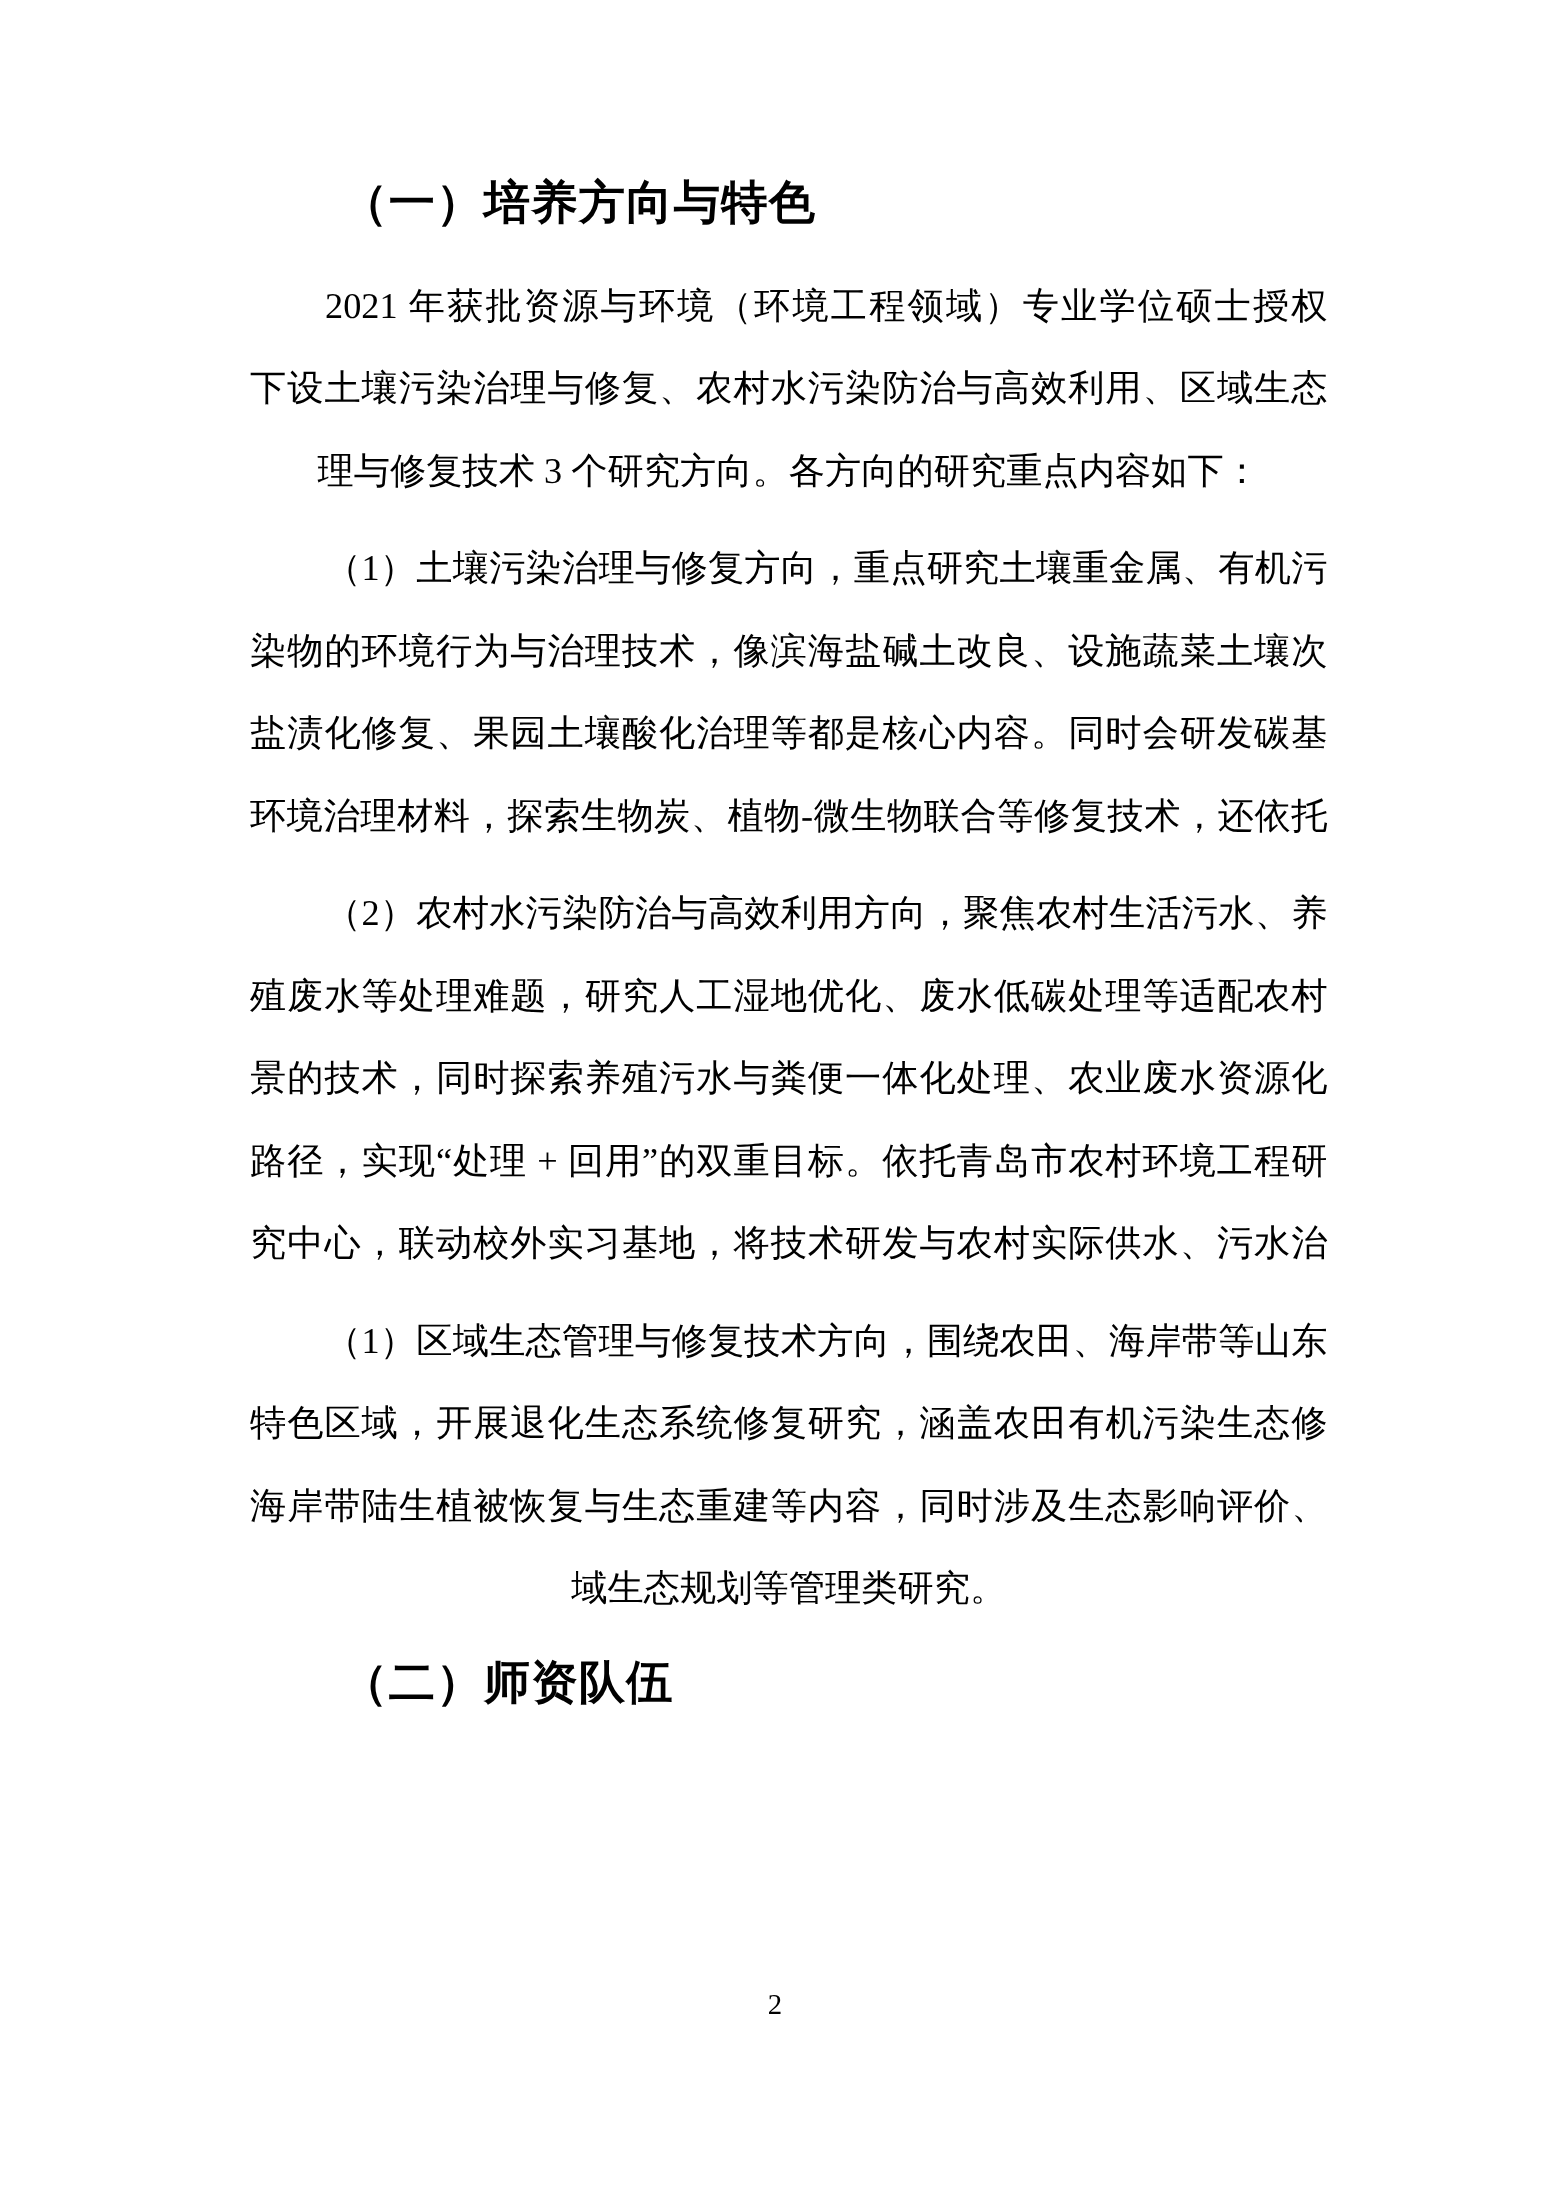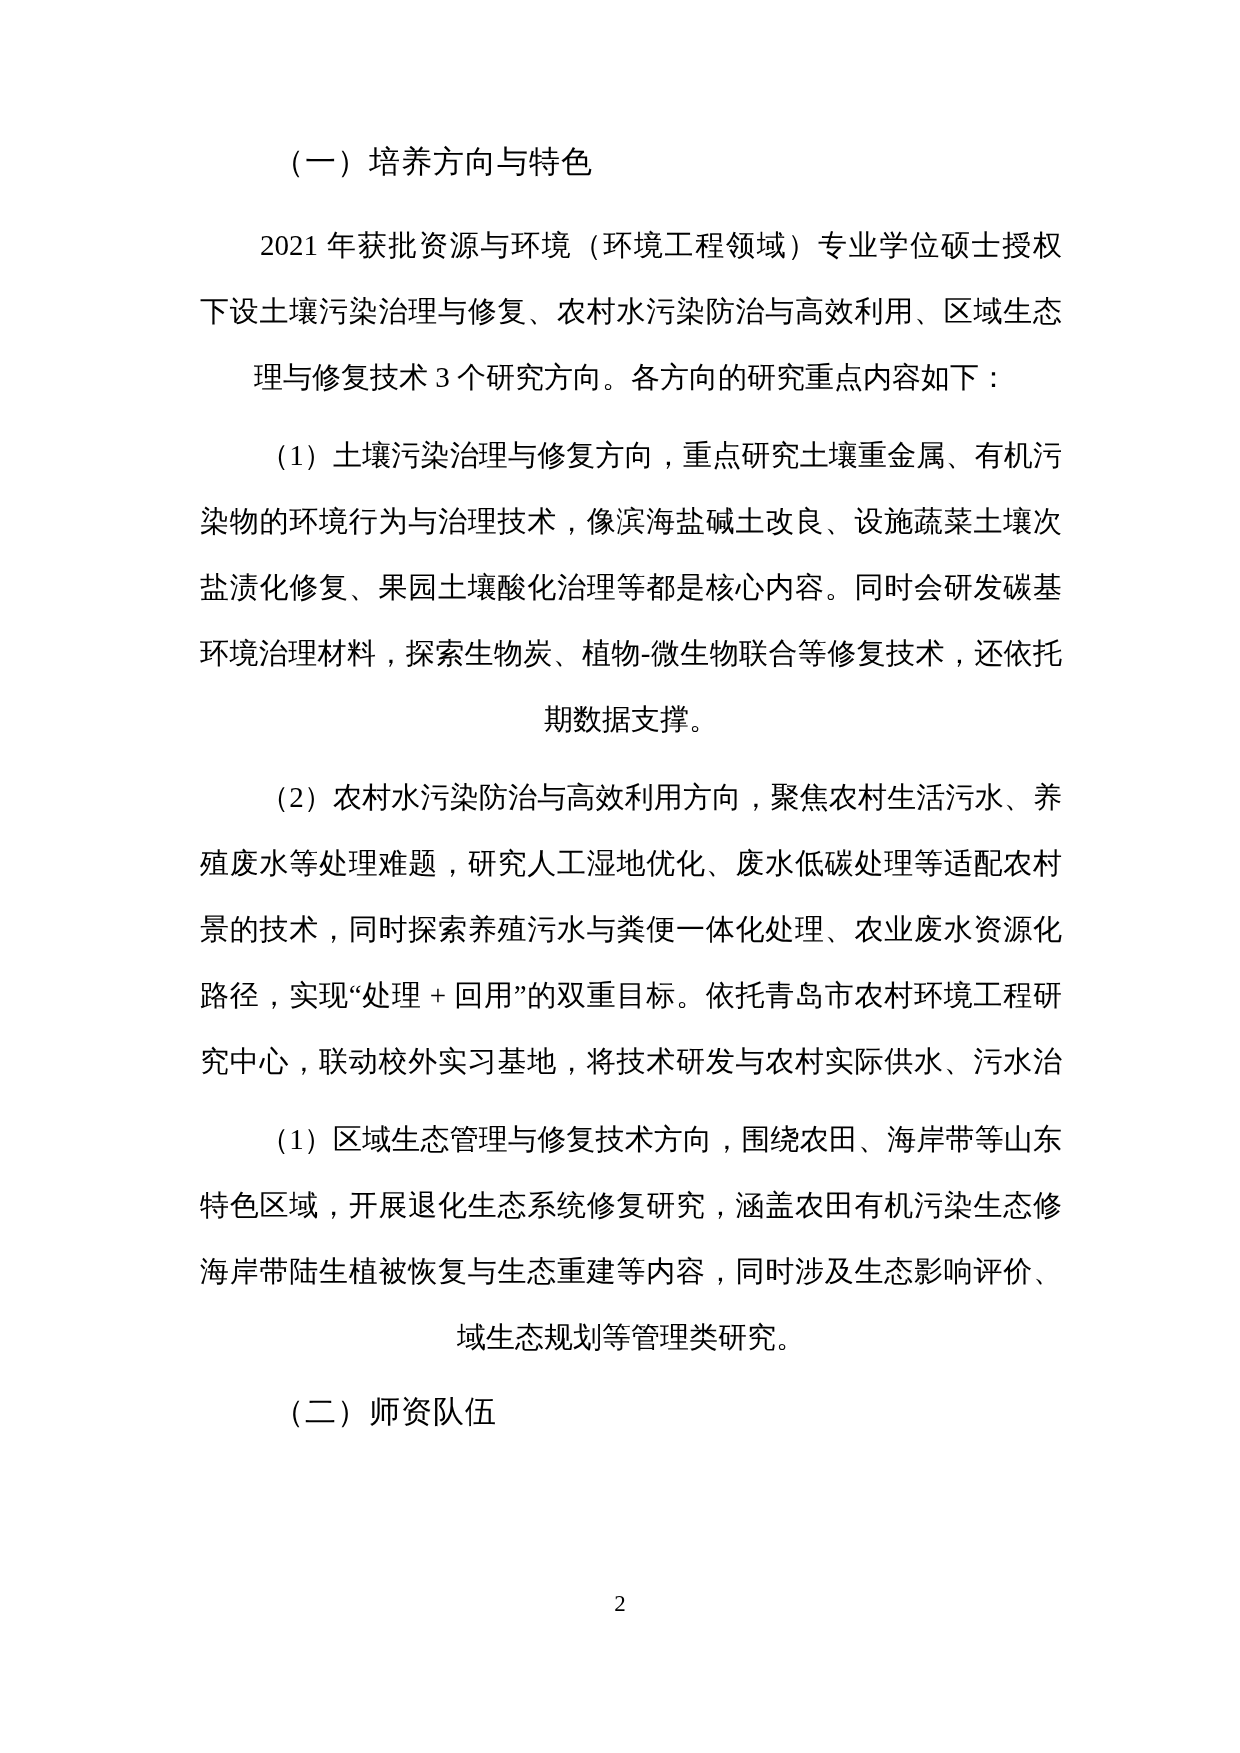--- a/index.html
+++ b/index.html
@@ -18,22 +18,22 @@
   .page {
     position: absolute;
     inset: 0;
     background: #ffffff;
   }
   .content {
     padding: 140px 166px 0 188px;
   }
   .h-sec {
     font-family: "Liberation Sans", "DejaVu Sans", sans-serif;
-    font-weight: normal;
-    font-size: 31px;
+    font-weight: bold;
+    font-size: 37px;
     line-height: 44px;
     padding-left: 85px;
     margin: 0 0 28px 0;
     letter-spacing: 1px;
   }
   .h-sec.h2 {
     margin-top: 20px;
     margin-bottom: 0;
   }
   .para {
@@ -82,21 +82,20 @@
       <div class="line first">2021 年获批资源与环境（环境工程领域）专业学位硕士授权点，</div>
       <div class="line">下设土壤污染治理与修复、农村水污染防治与高效利用、区域生态管</div>
       <div class="line last">理与修复技术 3 个研究方向。各方向的研究重点内容如下：</div>
     </div>
 
     <div class="para">
       <div class="line first">（1）土壤污染治理与修复方向，重点研究土壤重金属、有机污</div>
       <div class="line">染物的环境行为与治理技术，像滨海盐碱土改良、设施蔬菜土壤次生</div>
       <div class="line">盐渍化修复、果园土壤酸化治理等都是核心内容。同时会研发碳基等</div>
       <div class="line">环境治理材料，探索生物炭、植物-微生物联合等修复技术，还依托学</div>
-      <div class="line last">期数据支撑。</div>
     </div>
 
     <div class="para">
       <div class="line first">（2）农村水污染防治与高效利用方向，聚焦农村生活污水、养</div>
       <div class="line">殖废水等处理难题，研究人工湿地优化、废水低碳处理等适配农村场</div>
       <div class="line">景的技术，同时探索养殖污水与粪便一体化处理、农业废水资源化等</div>
       <div class="line">路径，实现“处理 + 回用”的双重目标。依托青岛市农村环境工程研</div>
       <div class="line">究中心，联动校外实习基地，将技术研发与农村实际供水、污水治理</div>
     </div>
 

